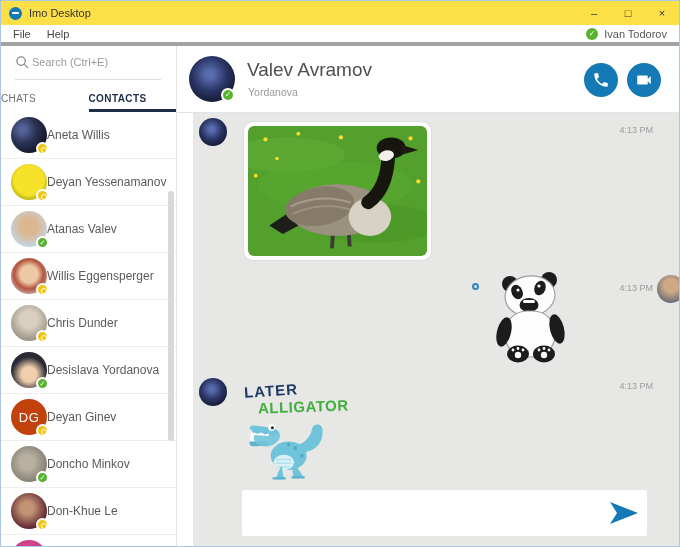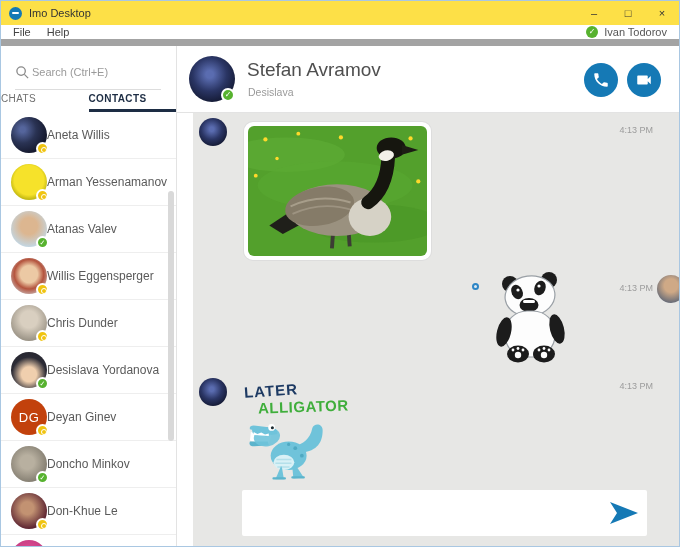--- a/index.html
+++ b/index.html
@@ -9,29 +9,29 @@
 
   
   #titlebar { position:absolute; left:0; top:0; width:100%; height:24px; background:#fde047; display:flex; align-items:center; }
   .app-icon { width:13px; height:13px; border-radius:50%; background:#1579b5; margin-left:8px; position:relative; }
   .app-icon::after { content:""; position:absolute; left:3px; top:5.5px; width:7px; height:2px; background:#fff; border-radius:1px; }
   .win-title { font-size:11px; color:#333; margin-left:7px; }
   .win-controls { margin-left:auto; display:flex; height:100%; }
   .win-btn { width:34px; height:100%; display:flex; align-items:center; justify-content:center; font-size:11px; color:#333; cursor:default; }
 
   
-  #menubar { position:absolute; left:0; top:24px; width:100%; height:21px; background:#fff; border-bottom:7px solid #a3a3a3; display:flex; align-items:center; font-size:11px; color:#444; }
+  #menubar { position:absolute; left:0; top:24px; width:100%; height:21px; background:#fff; border-bottom:4px solid #a3a3a3; display:flex; align-items:center; font-size:11px; color:#444; }
   .menu-item { padding:0 8px; }
   .menu-item:first-child { margin-left:4px; }
   .menu-user { margin-left:auto; display:flex; align-items:center; margin-right:12px; color:#555; }
   .dot-badge { width:12px; height:12px; border-radius:50%; background:var(--online); color:#fff; font-size:8px; line-height:12px; text-align:center; margin-right:6px; }
 
   
   #sidebar { position:absolute; left:0; top:45px; width:176px; height:502px; background:#fff; border-right:1px solid #e3e3e3; overflow:hidden; }
-  .search-row { position:absolute; left:0; top:10px; width:100%; height:35px; }
+  .search-row { position:absolute; left:0; top:0; width:100%; height:35px; }
   .search-row svg { position:absolute; left:14px; top:9px; }
   .search-input { position:absolute; left:31px; top:5px; width:125px; height:22px; border:none; outline:none; font-size:11px; color:#555; font-family:"Liberation Sans",sans-serif; }
   .search-input::placeholder { color:#9a9a9a; }
   .search-underline { position:absolute; left:14px; right:15px; top:33px; height:1px; background:#ddd; }
   .tabs { position:absolute; left:0; top:38px; width:100%; height:28px; display:flex; }
   .tab { flex:1; font-size:10px; letter-spacing:.4px; color:#6f6f6f; padding-top:9px; position:relative; }
   .tab.active { color:var(--tab-active); font-weight:bold; }
   .tab.active::after { content:""; position:absolute; left:0; right:0; bottom:0; height:3px; background:var(--tab-active); }
   .contact-list { position:absolute; left:0; top:66px; width:100%; bottom:0; overflow:hidden; }
   .contact { height:47px; display:flex; align-items:center; padding-left:10px; border-bottom:1px solid #eeeeee; background:#fff; }
@@ -126,21 +126,21 @@
       <div class="contact">
         <div class="cav av1">
             <span class="badge away"></span>
           </div>
         <span class="cname">Aneta Willis</span>
       </div>
       <div class="contact">
         <div class="cav av2">
             <span class="badge away"></span>
           </div>
-        <span class="cname">Arman Yessenamanov</span>
+        <span class="cname">Deyan Yessenamanov</span>
       </div>
       <div class="contact">
         <div class="cav av3">
             <span class="badge online">✓</span>
           </div>
         <span class="cname">Atanas Valev</span>
       </div>
       <div class="contact">
         <div class="cav av4">
             <span class="badge away"></span>
@@ -184,22 +184,22 @@
     </div>
     <div class="side-scroll"></div>
   </div>
 
   <div id="main">
 
     <div id="chat-header">
       <div class="hav">
         <span class="badge">✓</span>
       </div>
-      <div class="hname">Stefan Avramov</div>
-      <div class="hstatus">Desislava</div>
+      <div class="hname">Valev Avramov</div>
+      <div class="hstatus">Yordanova</div>
       <button class="round-btn call-btn">
         <svg width="18" height="18" viewBox="0 0 24 24">
           <path fill="#fff" d="M6.62 10.79c1.44 2.83 3.76 5.14 6.59 6.59l2.2-2.21c.27-.27.67-.36 1.02-.24 1.12.37 2.33.57 3.57.57.55 0 1 .45 1 1V20c0 .55-.45 1-1 1-9.39 0-17-7.61-17-17 0-.55.45-1 1-1h3.5c.55 0 1 .45 1 1 0 1.25.2 2.45.57 3.57.11.35.03.74-.25 1.02l-2.2 2.2z"></path>
         </svg>
       </button>
       <button class="round-btn video-btn">
         <svg width="18" height="18" viewBox="0 0 24 24">
           <path fill="#fff" d="M17 10.5V7c0-.55-.45-1-1-1H4c-.55 0-1 .45-1 1v10c0 .55.45 1 1 1h12c.55 0 1-.45 1-1v-3.5l4 4v-11l-4 4z"></path>
         </svg>
       </button>

